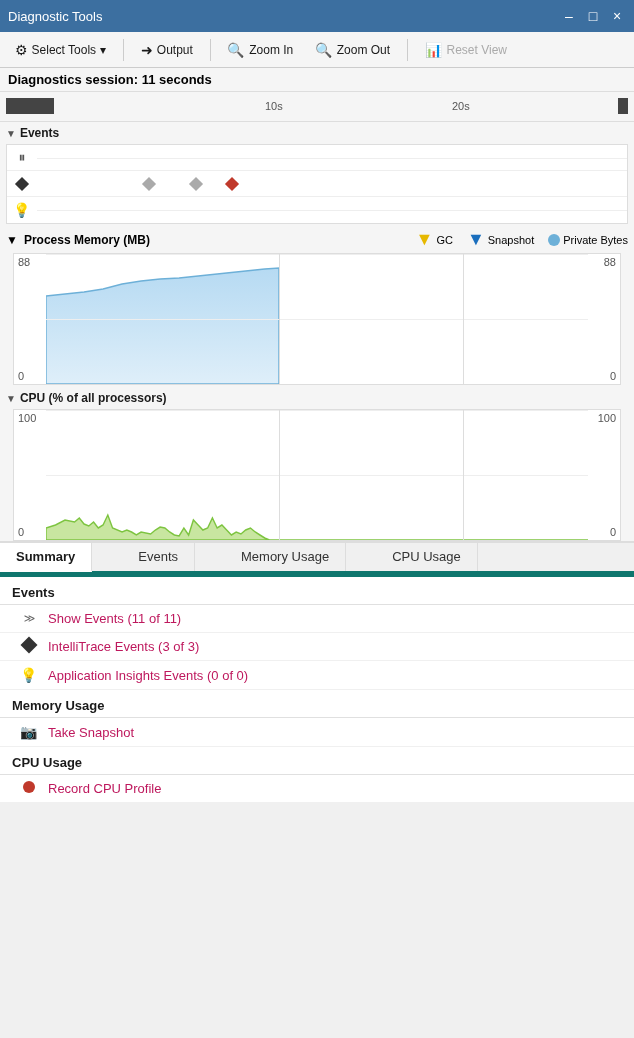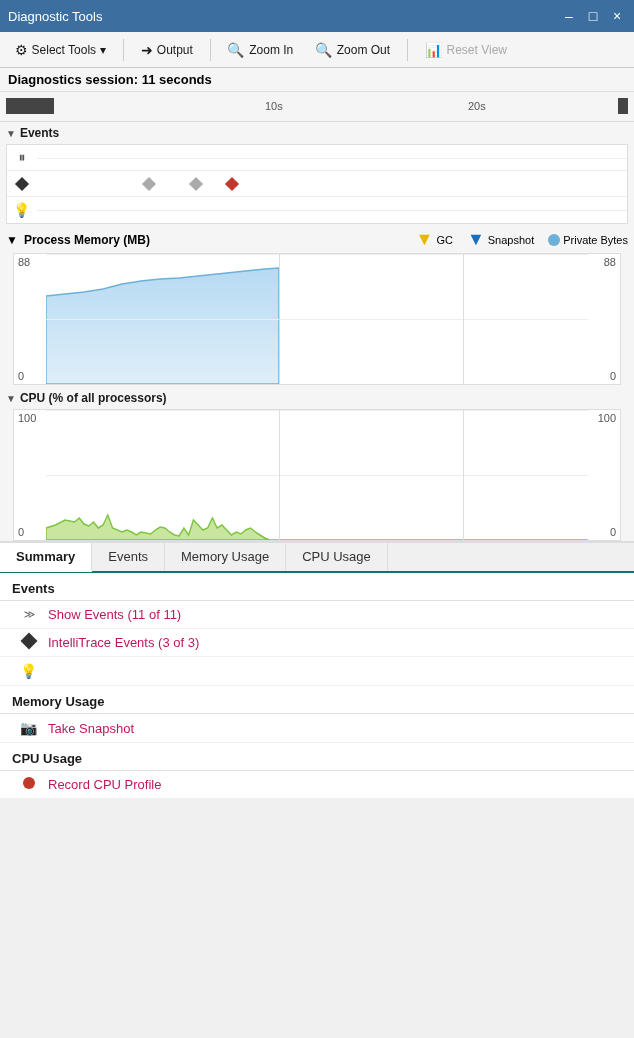--- a/index.html
+++ b/index.html
@@ -234,21 +234,22 @@
 
     
     #bottom-panel {
       background: white;
       border-top: 2px solid #ddd;
       flex: 1;
     }
     #tabs-bar {
       display: flex;
       background: #f0f0f0;
-      border-bottom: 2px solid #0f766e;
+      border-bottom: 6px solid #0f766e;
+      gap: 30px;
     }
     .tab {
       padding: 6px 16px;
       font-size: 13px;
       cursor: pointer;
       border-right: 1px solid #ddd;
       color: #333;
     }
     .tab.active {
       background: white;
@@ -329,21 +330,21 @@
 </div>
 
 <div id="session-info">
   <span>Diagnostics session: 11 seconds</span>
 </div>
 
 <div id="timeline-ruler">
   <div style="position:relative; width:100%; height:30px;">
     <div style="position:absolute; left:6px; top:6px; width:48px; height:16px; background:#444;"></div>
     <span class="ruler-tick" style="left:265px;text-align:center;">10s</span>
-    <span class="ruler-tick" style="left:468px;">20s</span>
+    <span class="ruler-tick" style="left:452px;">20s</span>
     <div style="position:absolute; right:6px; top:6px; width:10px; height:16px; background:#444;"></div>
 
     <div style="position:absolute; top:24px; left:60px; right:20px; height:4px; display:flex; align-items:flex-end;">
       
     </div>
   </div>
 </div>
 
 <div id="charts-area">
 
@@ -497,20 +498,21 @@
 
     <div class="summary-item">
       <div class="summary-item-icon">
         <div style="width:12px; height:12px; background:#333; transform:rotate(45deg); display:inline-block;"></div>
       </div>
       <span class="summary-item-text">IntelliTrace Events (3 of 3)</span>
     </div>
 
     <div class="summary-item">
       <div class="summary-item-icon" style="font-size:14px; color:#9b59b6;">💡</div>
+      <span class="summary-item-text">Application Insights Events (0 of 0)</span>
     </div>
 
     <div class="summary-section-title">
       <span>Memory Usage</span>
     </div>
 
     <div class="summary-item">
       <div class="summary-item-icon" style="font-size:14px;">📷</div>
       <span class="summary-item-text">Take Snapshot</span>
     </div>

